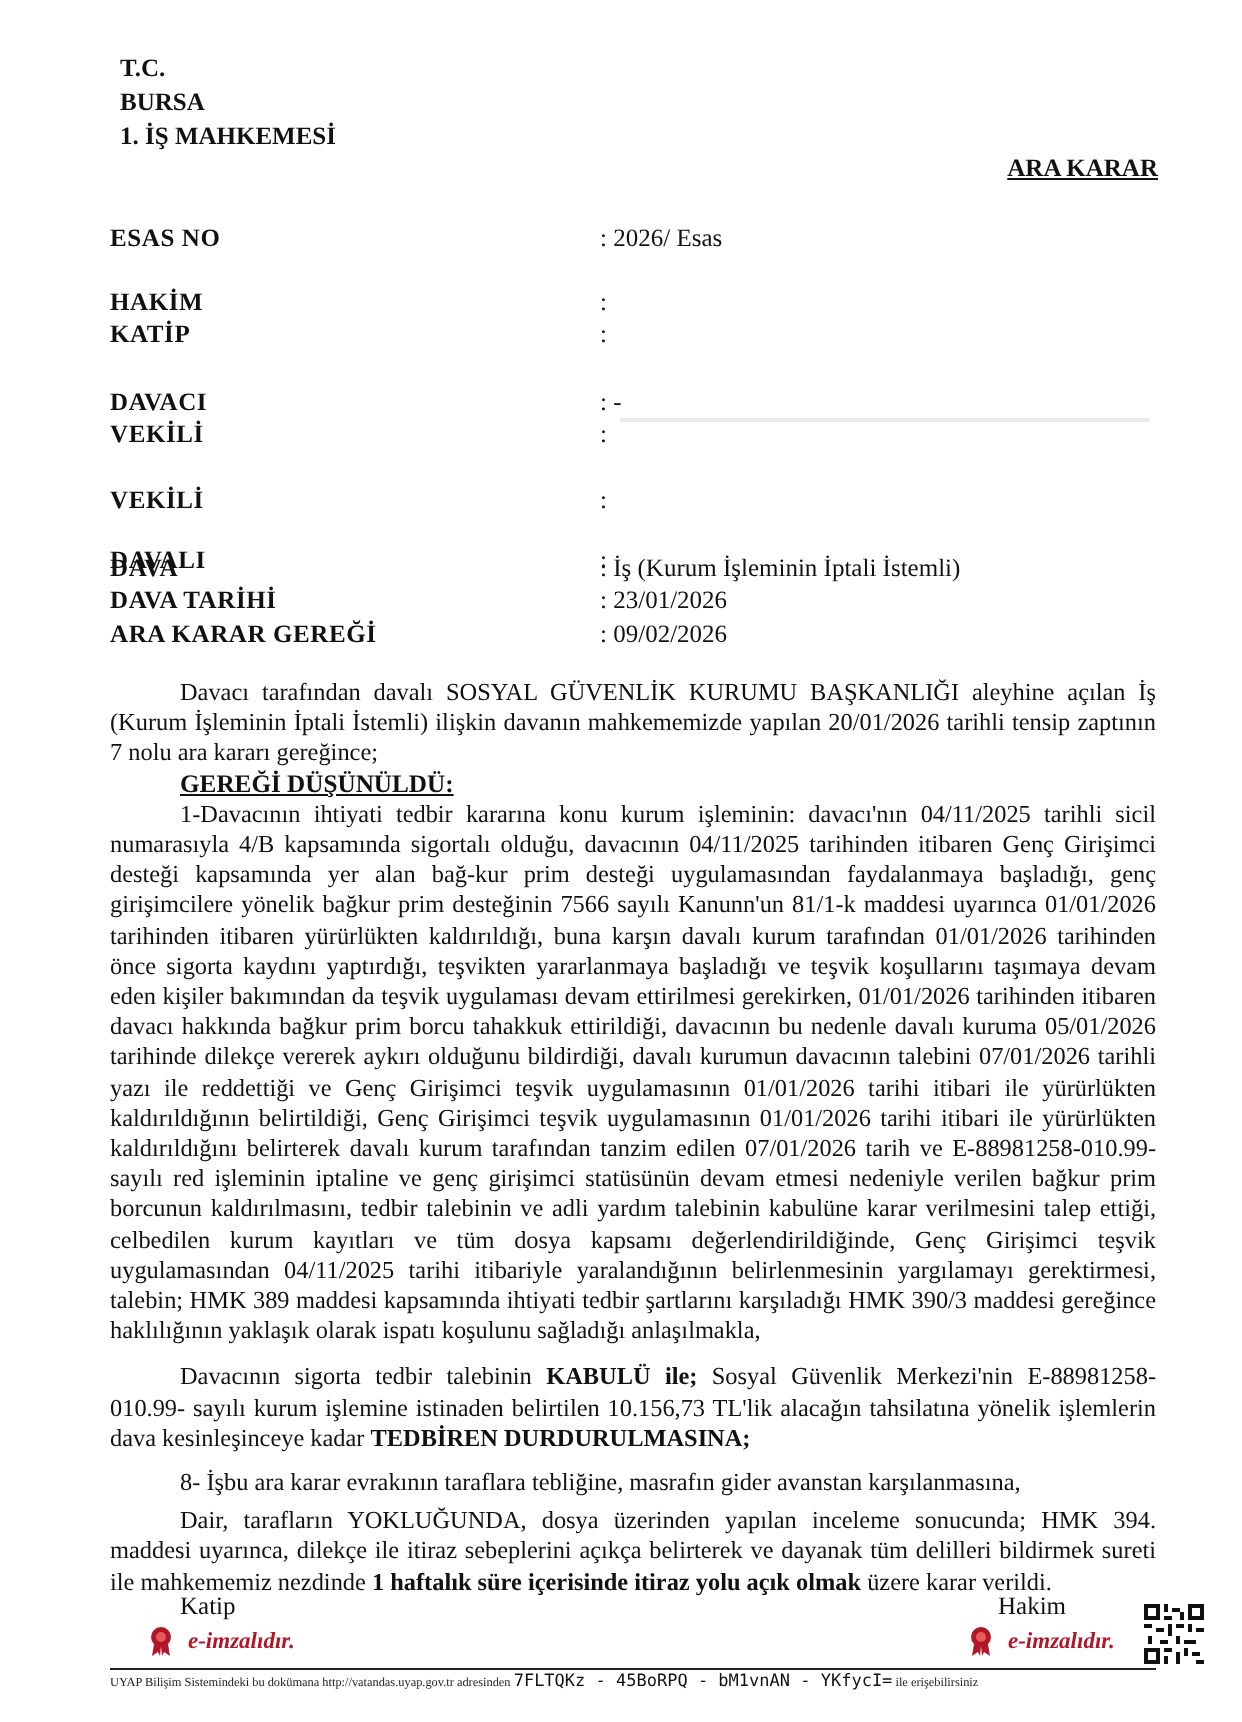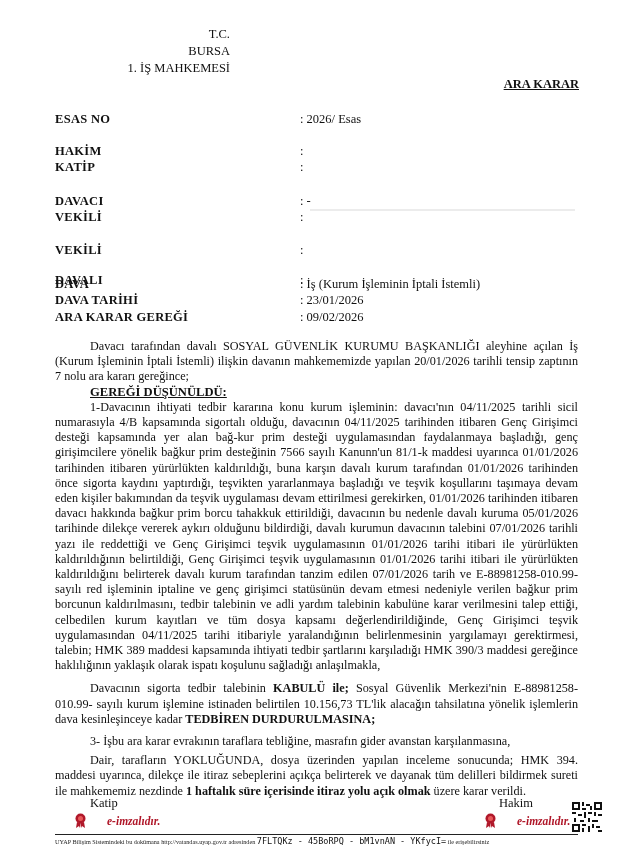--- a/index.html
+++ b/index.html
@@ -1,30 +1,30 @@
 <!DOCTYPE html>
 <html><head>
 <meta charset="utf-8">
 <style>
   html, body { margin:0; padding:0; background:#ffffff; }
   body { width:621px; height:861px; position:relative; overflow:hidden;
          font-family:"Liberation Serif", serif; color:#111; }
   .abs { position:absolute; }
-  .hdr { position:absolute; left:60px; width:170px; text-align:right; font-weight:normal; font-size:12.5px; line-height:17px; }
+  .hdr { position:absolute; left:60px; width:170px; text-align:left; font-weight:bold; font-size:12.5px; line-height:17px; }
   .title-right { position:absolute; right:42px; top:77px; font-weight:bold; font-size:12.5px; text-decoration:underline; }
   .field { position:absolute; left:55px; width:520px; font-size:12.5px; height:17px; line-height:17px; }
   .field .lbl { position:absolute; left:0; font-weight:bold; letter-spacing:0.3px; }
   .field .val { position:absolute; left:245px; }
   .body-text { position:absolute; left:55px; width:523px; font-size:12.2px; line-height:15.2px; text-align:justify; }
   .p { margin:0; }
   .indent { text-indent:35px; }
   .heading-u { font-weight:bold; text-decoration:underline; margin-left:35px; font-size:12.6px; }
   .b { font-weight:bold; }
   .sig { position:absolute; font-size:12.5px; }
-  .seal { position:absolute; font-size:11.5px; color:#b0182a; font-style:italic; font-weight:bold; display:flex; align-items:center; gap:20px; }
+  .seal { position:absolute; font-size:11.5px; color:#b0182a; font-style:italic; font-weight:bold; display:flex; align-items:center; gap:7px; }
   .seal .rosette { width:13px; height:15px; position:relative; }
   .footer-line { position:absolute; left:55px; top:834px; width:523px; height:0; border-top:1.2px solid #222; }
   .footer { position:absolute; left:55px; top:836px; width:540px; font-size:6.2px; white-space:nowrap; color:#222; }
   .footer .code { font-family:"DejaVu Sans Mono", monospace; font-size:8.5px; color:#111; }
   .qr { position:absolute; left:572px; top:802px; width:30px; height:30px; }
 </style>
 </head>
 <body>
 
 <div class="hdr" style="top:26px;">T.C.</div>
@@ -74,21 +74,21 @@
   <span class="val">: 09/02/2026</span>
 </div>
 
 <div class="body-text" style="top:339px;">
   <p class="p indent">Davacı  tarafından davalı  SOSYAL GÜVENLİK KURUMU BAŞKANLIĞI aleyhine açılan İş (Kurum İşleminin İptali İstemli) ilişkin davanın mahkememizde yapılan 20/01/2026 tarihli tensip zaptının 7 nolu ara kararı gereğince;</p>
   <div class="heading-u">GEREĞİ DÜŞÜNÜLDÜ:</div>
   <p class="p indent">1-Davacının ihtiyati tedbir kararına konu kurum işleminin: davacı'nın 04/11/2025 tarihli  sicil numarasıyla 4/B kapsamında sigortalı olduğu, davacının 04/11/2025 tarihinden itibaren Genç Girişimci desteği kapsamında yer alan bağ-kur prim desteği uygulamasından faydalanmaya başladığı, genç girişimcilere yönelik bağkur prim desteğinin 7566 sayılı Kanunn'un 81/1-k maddesi uyarınca 01/01/2026 tarihinden itibaren yürürlükten kaldırıldığı, buna karşın davalı kurum tarafından 01/01/2026 tarihinden önce sigorta kaydını yaptırdığı, teşvikten yararlanmaya başladığı ve teşvik koşullarını taşımaya devam eden kişiler bakımından da teşvik uygulaması devam ettirilmesi gerekirken, 01/01/2026 tarihinden itibaren davacı hakkında bağkur prim borcu tahakkuk ettirildiği, davacının bu nedenle davalı kuruma 05/01/2026 tarihinde dilekçe vererek aykırı olduğunu bildirdiği, davalı kurumun davacının talebini 07/01/2026 tarihli yazı ile reddettiği ve Genç Girişimci teşvik uygulamasının 01/01/2026 tarihi itibari ile yürürlükten kaldırıldığının belirtildiği, Genç Girişimci teşvik uygulamasının 01/01/2026 tarihi itibari ile yürürlükten kaldırıldığını belirterek davalı kurum tarafından tanzim edilen 07/01/2026 tarih ve E-88981258-010.99- sayılı red işleminin iptaline ve genç girişimci statüsünün devam etmesi nedeniyle verilen bağkur prim borcunun kaldırılmasını, tedbir talebinin ve adli yardım talebinin kabulüne karar verilmesini talep ettiği, celbedilen kurum kayıtları ve tüm dosya kapsamı değerlendirildiğinde,  Genç Girişimci teşvik uygulamasından 04/11/2025 tarihi itibariyle yaralandığının belirlenmesinin yargılamayı gerektirmesi, talebin; HMK 389 maddesi kapsamında ihtiyati tedbir şartlarını karşıladığı HMK 390/3 maddesi gereğince haklılığının yaklaşık olarak ispatı koşulunu sağladığı anlaşılmakla,</p>
   <p class="p indent" style="margin-top:8px;">
     <span>Davacının  sigorta  tedbir  talebinin </span><span class="b">KABULÜ  ile;</span><span> Sosyal   Güvenlik   Merkezi'nin E-88981258-010.99- sayılı kurum işlemine istinaden belirtilen 10.156,73 TL'lik  alacağın  tahsilatına yönelik  işlemlerin dava kesinleşinceye  kadar </span><span class="b">TEDBİREN  DURDURULMASINA;</span>
   </p>
-  <p class="p indent" style="margin-top:7px;">3- İşbu ara karar evrakının taraflara tebliğine, masrafın gider avanstan  karşılanmasına,</p>
+  <p class="p indent" style="margin-top:7px;">8- İşbu ara karar evrakının taraflara tebliğine, masrafın gider avanstan  karşılanmasına,</p>
   <p class="p indent" style="margin-top:4px;">
     <span>Dair, tarafların YOKLUĞUNDA, dosya üzerinden yapılan inceleme sonucunda; HMK 394. maddesi uyarınca, dilekçe ile itiraz sebeplerini açıkça belirterek ve dayanak tüm delilleri bildirmek sureti ile mahkememiz nezdinde </span><span class="b">1 haftalık süre içerisinde itiraz yolu açık olmak</span><span> üzere  karar verildi.</span>
   </p>
 </div>
 
 <div class="sig" style="left:90px; top:796px;">Katip</div>
 <div class="sig" style="left:499px; top:796px;">Hakim</div>
 
 <div class="seal" style="left:74px; top:813px;">
   <span class="rosette">

